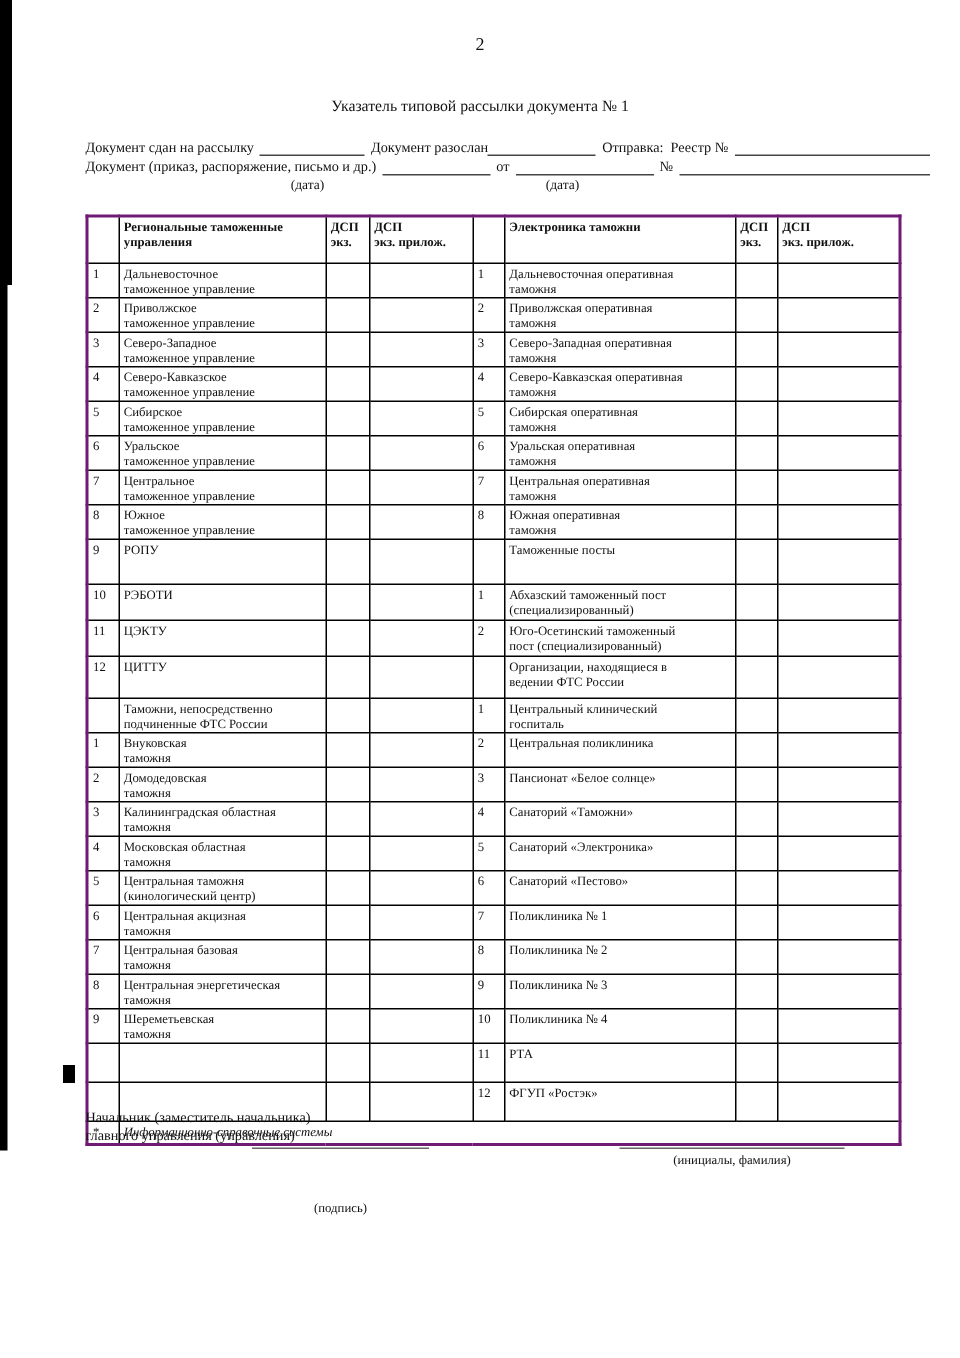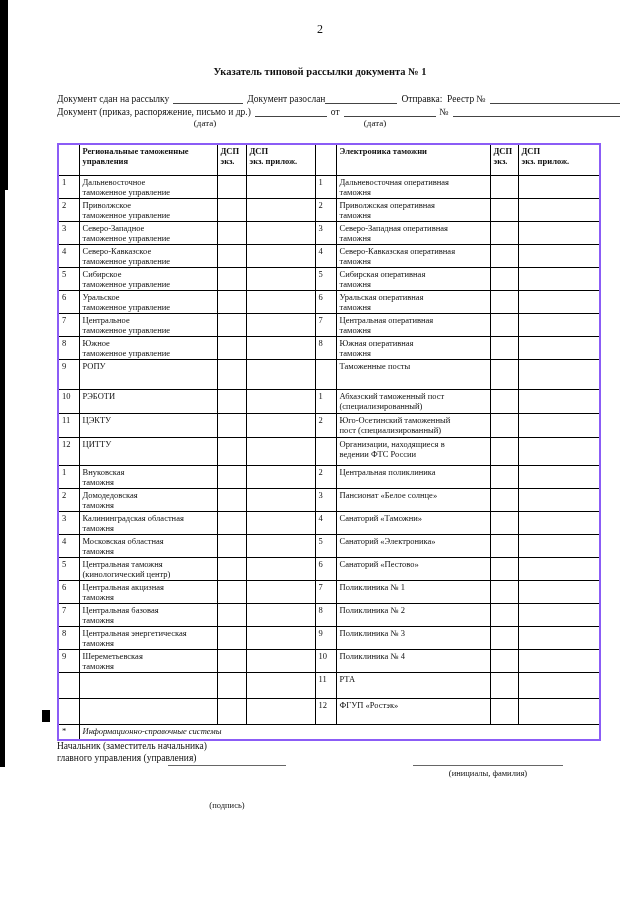--- a/index.html
+++ b/index.html
@@ -4,36 +4,36 @@
 <style>
   html,body{margin:0;padding:0;background:#e8e8e8;}
   #page{position:relative;width:640px;height:905px;background:#ffffff;margin:0 auto;
         font-family:"Liberation Serif","DejaVu Serif",serif;color:#111;overflow:hidden;}
   .artifact{position:absolute;background:#000;}
   #strip{left:0;top:0;width:5px;height:767px;}
   #strip2{left:0;top:0;width:8px;height:190px;}
   #blob{left:42px;top:710px;width:8px;height:12px;}
   #pagenum{position:absolute;top:22px;left:0;width:640px;text-align:center;font-size:12px;}
   #doctitle{position:absolute;top:66px;left:0;width:640px;text-align:center;
-            font-size:10.5px;font-weight:bold;}
+            font-size:10.5px;font-weight:normal;}
   #formblock{position:absolute;top:91px;left:57px;width:563px;font-size:9.5px;}
   .fline{display:flex;align-items:flex-end;height:13px;}
   .lbl{white-space:pre;}
   .u{border-bottom:1px solid #444;height:10px;display:inline-block;}
   .u.grow{flex:1;}
   .gap{width:4px;}
   .datecap{position:absolute;font-size:9px;width:80px;text-align:center;}
   #datecap1{left:108px;top:27px;}
   #datecap2{left:278px;top:27px;}
   #disttable{position:absolute;top:143px;left:57px;width:542px;border-collapse:collapse;
              table-layout:fixed;}
   #disttable th,#disttable td{border:1px solid #000;vertical-align:top;text-align:left;
              font-size:8.5px;line-height:10px;padding:1px 3px;white-space:pre-line;
              font-weight:normal;overflow:hidden;}
-  #disttable{border:2px solid #8b5cf6;padding-left:18px;}
+  #disttable{border:2px solid #701a75;padding-left:18px;}
   #disttable th{font-weight:bold;height:28px;}
   .b{font-weight:bold;}
   .star-row td{border-top:2px solid #000;font-size:9px;}
   .star-row .info{font-weight:bold;font-style:italic;}
   #signblock{position:absolute;top:740px;left:57px;width:563px;font-size:9.5px;line-height:12px;}
   .sigline{position:absolute;border-bottom:1px solid #666;height:1px;}
   #sigline1{left:168px;top:764px;width:118px;}
   #sigline2{left:413px;top:764px;width:150px;}
   .sigcap{position:absolute;font-size:8.5px;text-align:center;}
   #sigcap1{left:168px;top:800px;width:118px;}
@@ -242,20 +242,32 @@
           <td>ЦИТТУ</td>
           <td></td>
           <td></td>
           <td></td>
           <td class="b">Организации, находящиеся в
 ведении ФТС России</td>
           <td></td>
           <td></td>
         </tr>
         <tr style="height: 21px;">
+          <td></td>
+          <td class="b">Таможни, непосредственно
+подчиненные ФТС России</td>
+          <td></td>
+          <td></td>
+          <td>1</td>
+          <td>Центральный клинический
+госпиталь</td>
+          <td></td>
+          <td></td>
+        </tr>
+        <tr style="height: 21px;">
           <td>1</td>
           <td>Внуковская
 таможня</td>
           <td></td>
           <td></td>
           <td>2</td>
           <td>Центральная поликлиника</td>
           <td></td>
           <td></td>
         </tr>

